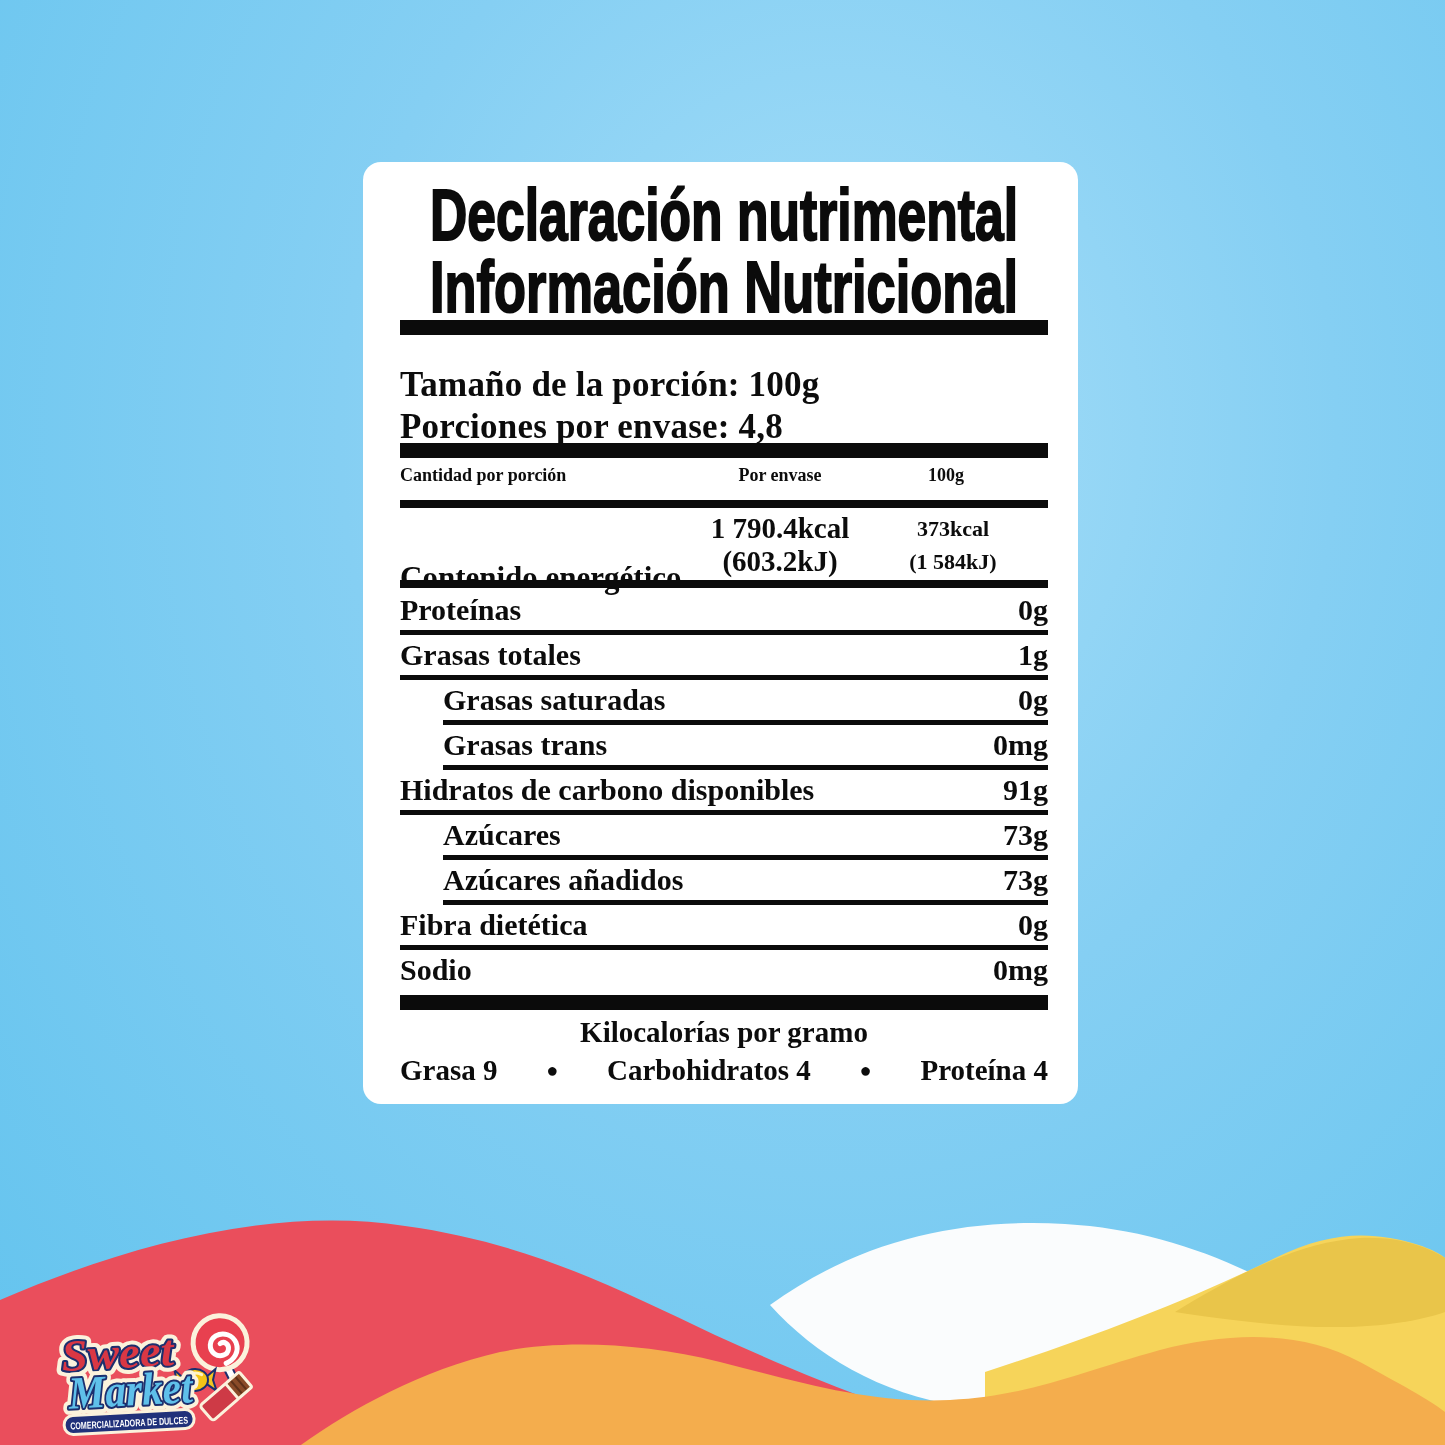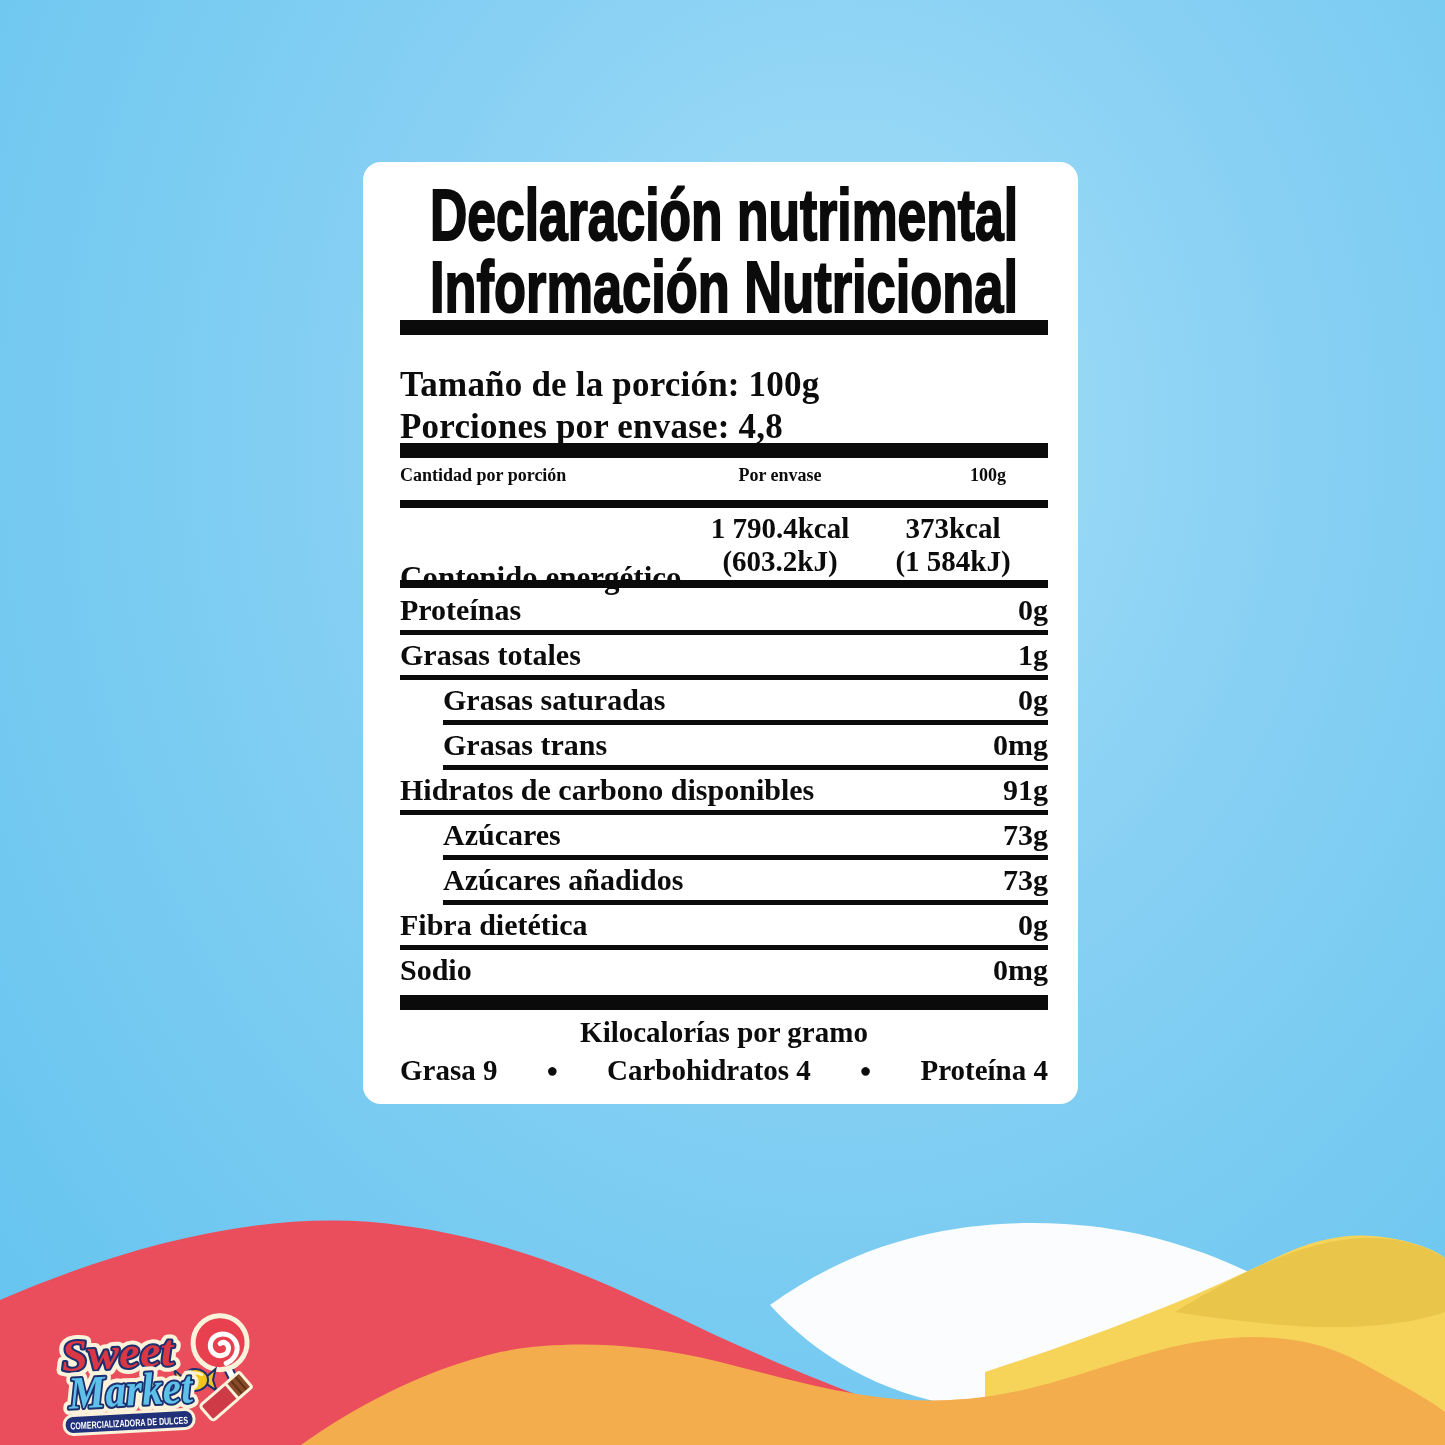--- a/index.html
+++ b/index.html
@@ -17,26 +17,26 @@
   .inner{position:absolute;left:37px;top:0;width:648px;height:942px;}
   .title-svg{position:absolute;left:0;top:14px;width:648px;height:152px;}
   .bar{position:absolute;left:0;width:648px;background:#0b0b0b;}
   .bar1{top:158px;height:15px;}
   .bar2{top:281px;height:15px;}
   .bar3{top:833px;height:15px;}
   .serving{position:absolute;left:0;top:202px;width:648px;font-weight:bold;font-size:35px;line-height:42px;letter-spacing:.2px;}
   .thead{position:absolute;left:0;top:300px;width:648px;height:36px;font-weight:bold;font-size:18px;}
   .thead .c1{position:absolute;left:0;top:3px;}
   .thead .c2{position:absolute;left:280px;width:200px;top:3px;text-align:center;}
-  .thead .c3{position:absolute;right:0;width:120px;top:3px;text-align:center;}
+  .thead .c3{position:absolute;right:0;width:120px;top:3px;text-align:left;}
   .sep-head{position:absolute;left:0;top:338px;width:648px;height:8px;background:#0b0b0b;}
   .energy{position:absolute;left:0;top:348px;width:648px;height:70px;font-weight:bold;}
   .energy .ename{position:absolute;left:0;top:2px;font-size:31px;margin-top:48px;}
   .energy .ecol2{position:absolute;left:280px;width:200px;top:2px;text-align:center;font-size:29px;line-height:33px;}
-  .energy .ecol3{position:absolute;right:0;width:190px;top:2px;text-align:center;font-size:29px;line-height:33px;}
+  .energy .ecol3{position:absolute;right:0;width:190px;top:2px;text-align:center;font-size:22px;line-height:33px;}
   .sep-energy{position:absolute;left:0;top:418px;width:648px;height:8px;background:#0b0b0b;}
   .rows{position:absolute;left:0;top:428px;width:648px;}
   .nrow{height:40px;display:flex;justify-content:space-between;align-items:center;font-weight:bold;font-size:30px;}
   .nrow.ind{padding-left:43px;}
   .sep{height:5px;background:#0b0b0b;}
   .sep.ind{margin-left:43px;}
   .kilo{position:absolute;left:0;top:854px;width:648px;font-weight:bold;font-size:29px;text-align:center;}
   .kfoot{position:absolute;left:0;top:890px;width:648px;height:36px;display:flex;justify-content:space-between;align-items:center;font-weight:bold;font-size:29px;}
   .kfoot .dot{font-size:20px;line-height:36px;}
   

